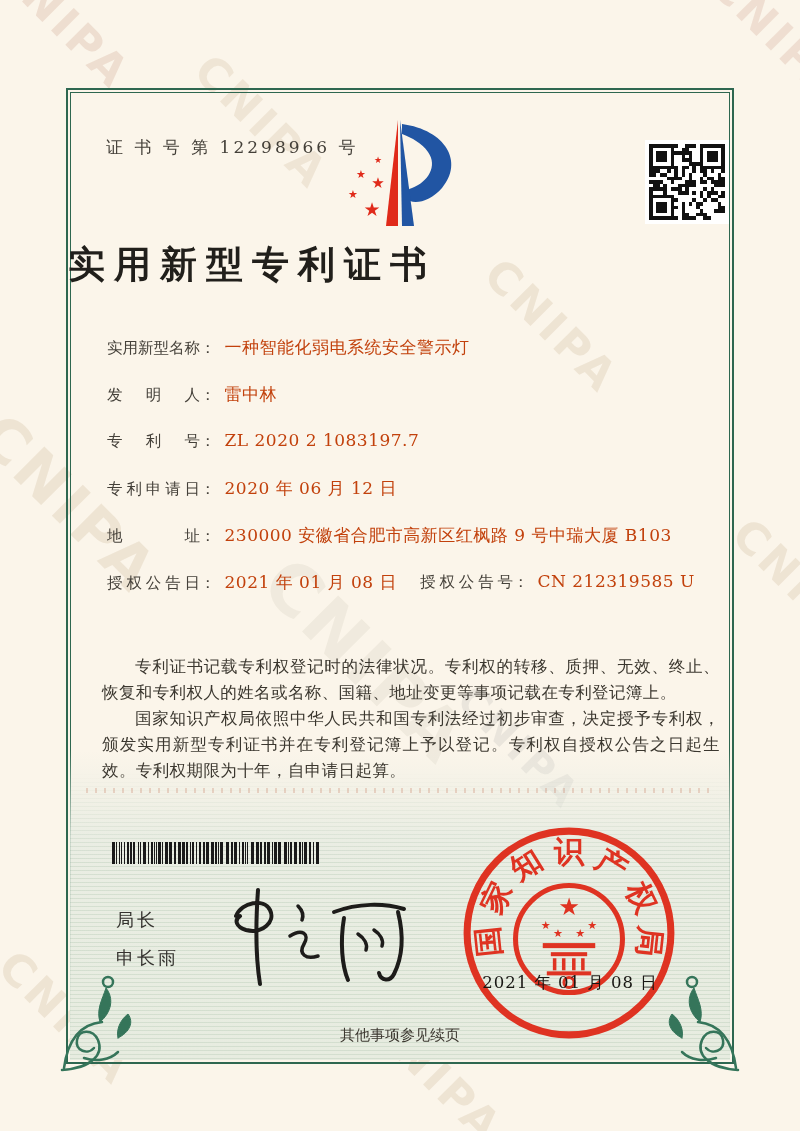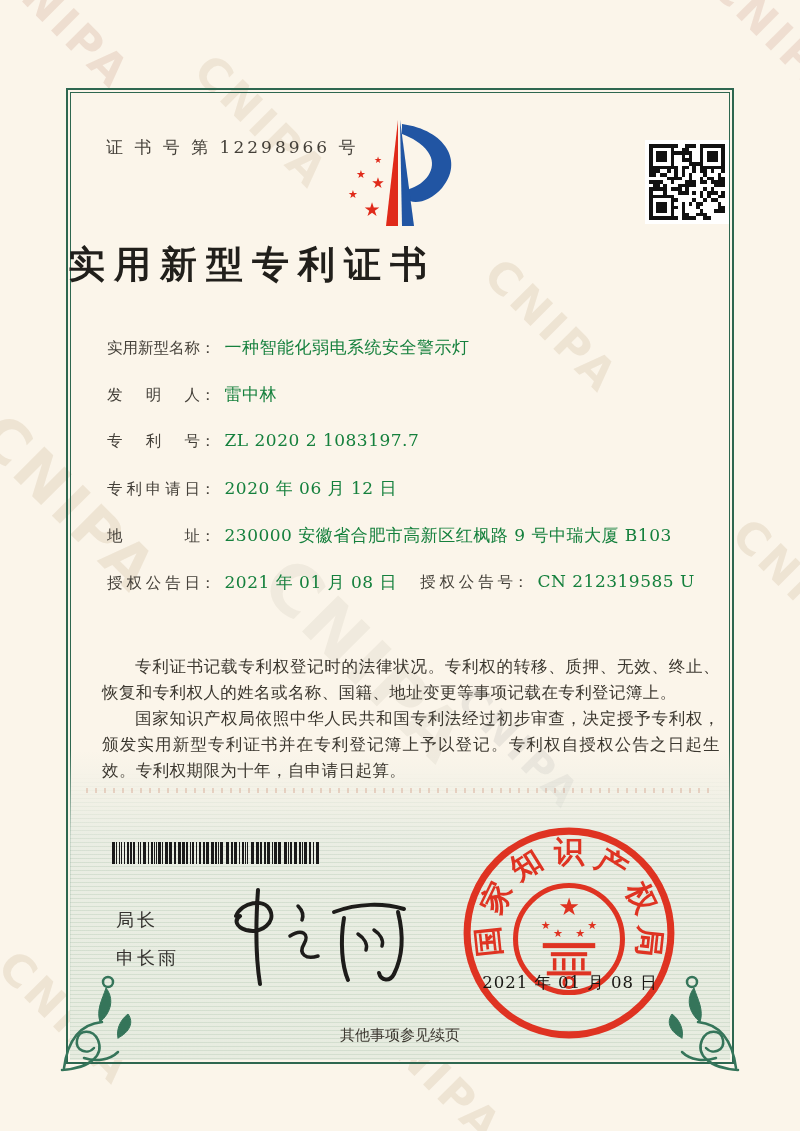--- a/index.html
+++ b/index.html
@@ -63,21 +63,21 @@
     font-size:37px; font-weight:bold; letter-spacing:9px; color:#211f1b; white-space:nowrap;
   }
 
   .fields { position:absolute; left:39px; top:246px; width:606px; z-index:2; }
   .field-row { height:47px; font-size:17px; white-space:nowrap; position:relative; }
   .f-label {
     display:inline-block; width:93px; font-size:15.5px; color:#45413a;
     text-align:justify; text-align-last:justify; -moz-text-align-last:justify;
   }
   .f-colon { font-size:15.5px; color:#45413a; }
-  .f-value { margin-left:9px; letter-spacing:0.5px; color:#15803d; }
+  .f-value { margin-left:9px; letter-spacing:0.5px; color:#c2410c; }
   .grant-no-pair { position:absolute; left:313px; top:0; }
 
   .paras { position:absolute; left:34px; top:564px; width:618px; z-index:2; }
   .paras p {
     margin:0; text-indent:2em; font-size:16.5px; line-height:26px;
     text-align:justify; color:#3b372f; letter-spacing:0.4px;
   }
 
   .barcode { position:absolute; left:44px; top:752px; z-index:2; }
 

